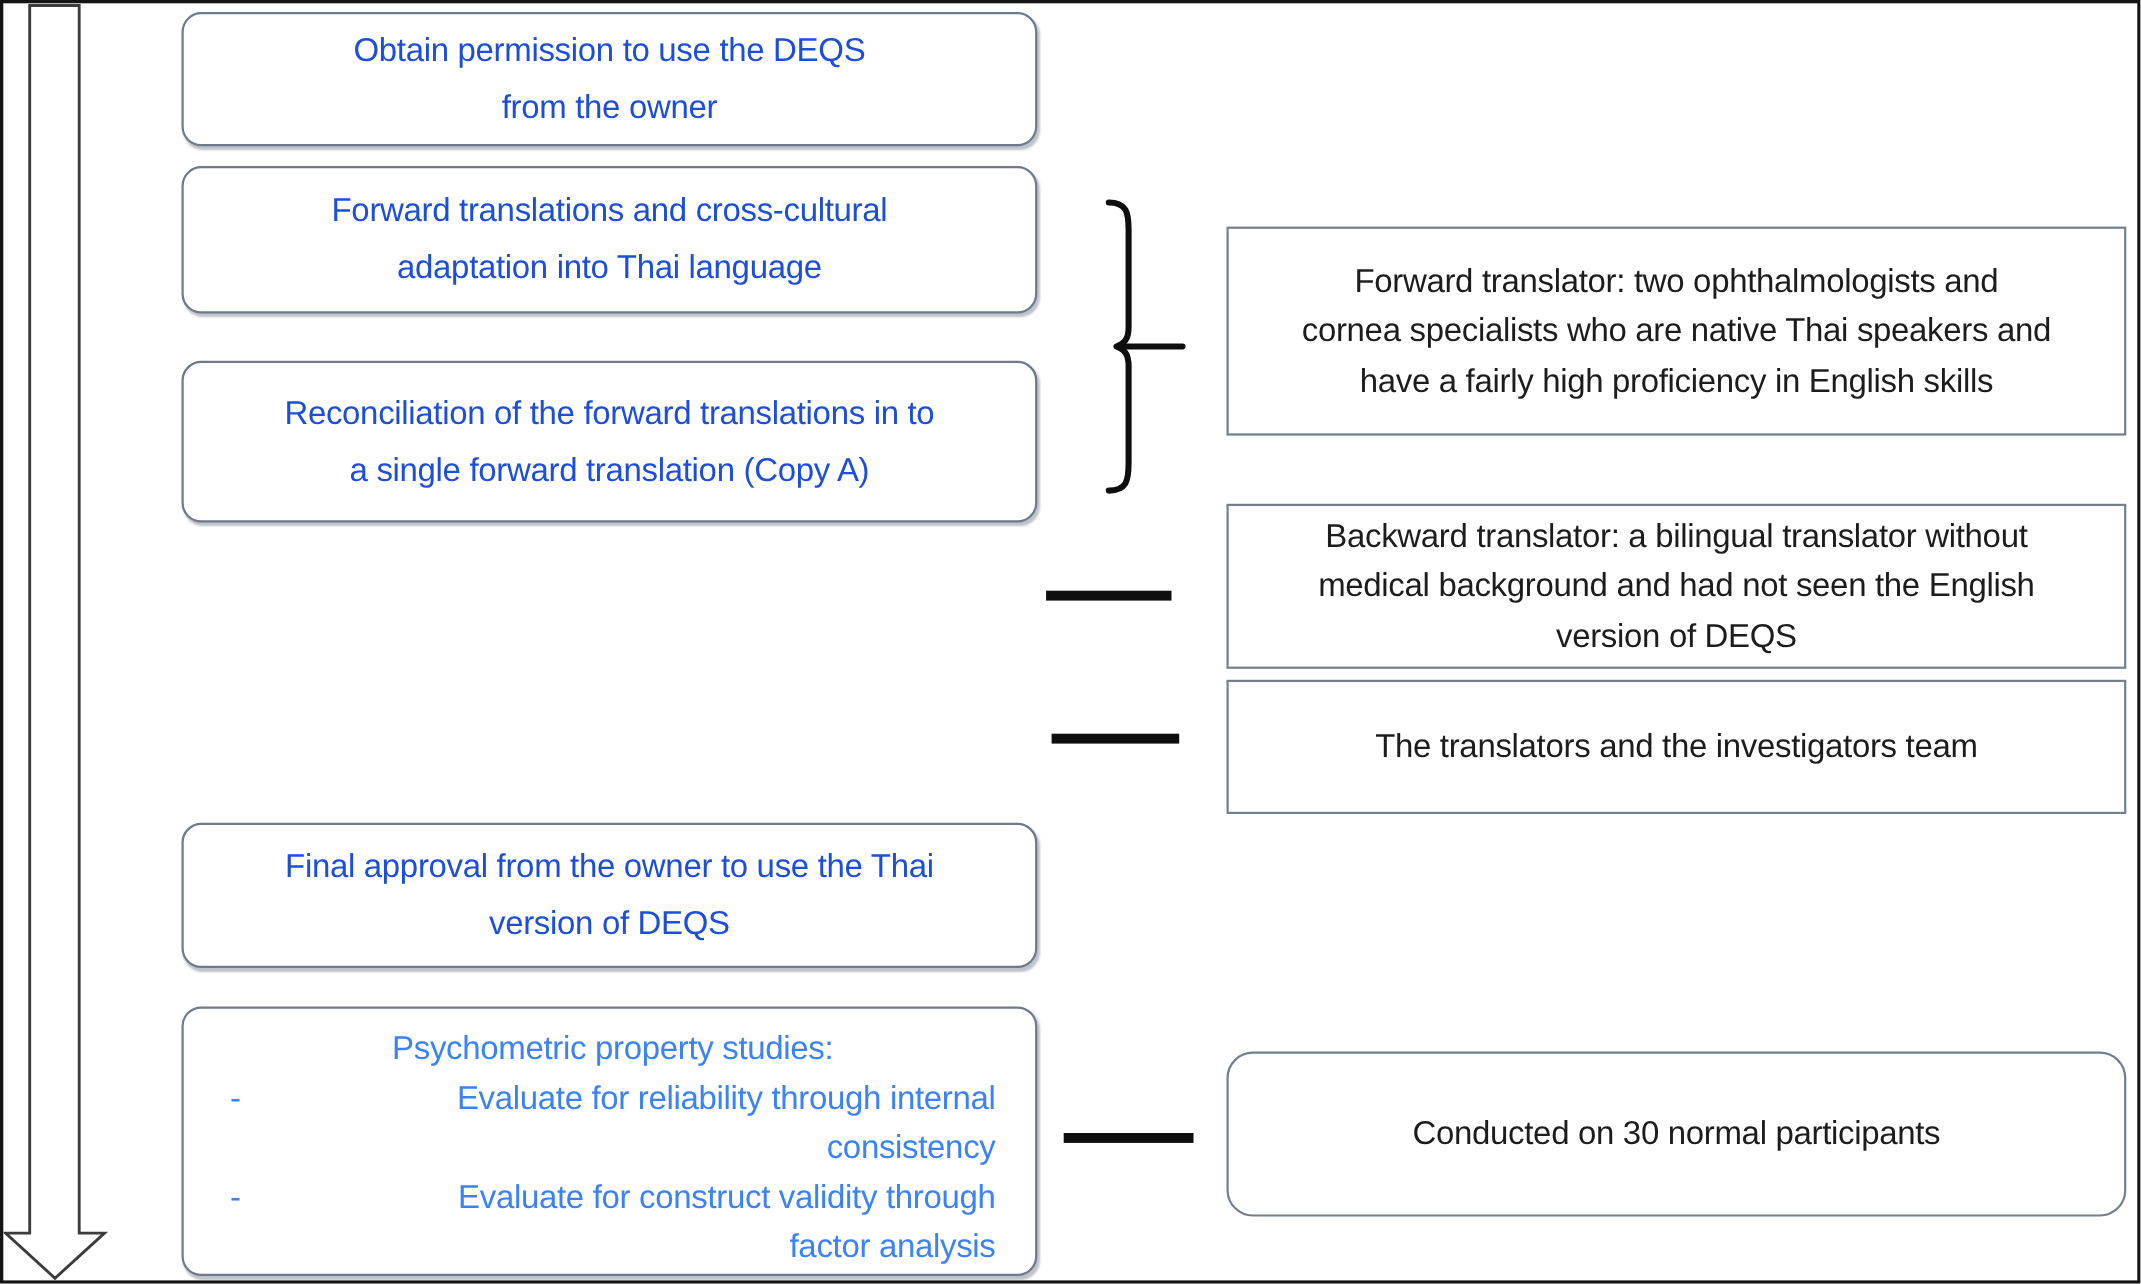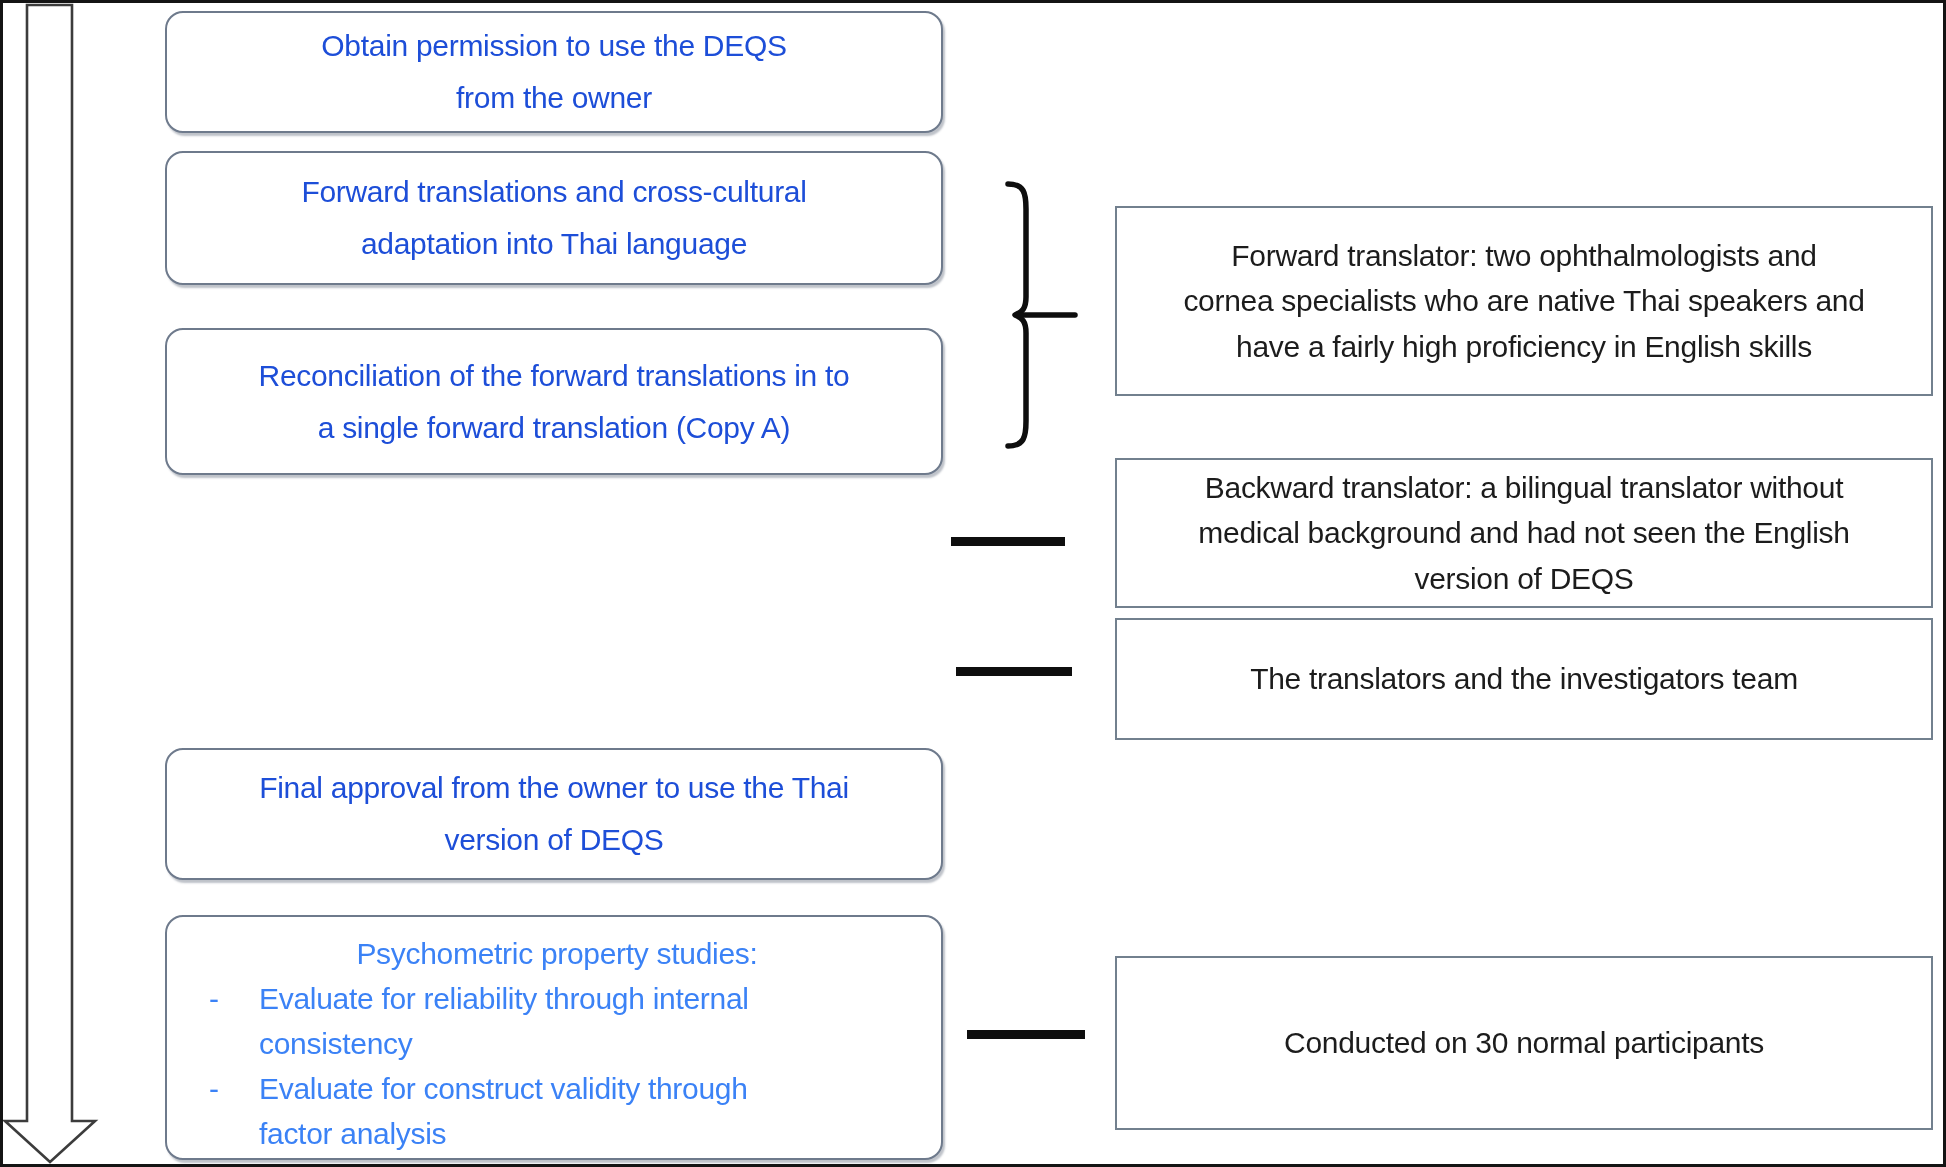--- a/index.html
+++ b/index.html
@@ -64,21 +64,21 @@
   .bullet-row {
     display: flex;
     align-items: flex-start;
   }
   .bullet-marker {
     flex: 0 0 50px;
     text-align: left;
   }
   .bullet-text {
     flex: 1;
-    text-align: left;
+    text-align: right;
     white-space: pre-line;
   }
   .rbox {
     position: absolute;
     left: 1112px;
     width: 818px;
     box-sizing: border-box;
     border: 2.5px solid #72808e;
     background: #ffffff;
     display: flex;
@@ -152,15 +152,15 @@
   <div class="rbox" style="top:203px; height:190px;">Forward translator: two ophthalmologists and
 cornea specialists who are native Thai speakers and
 have a fairly high proficiency in English skills</div>
 
   <div class="rbox" style="top:455px; height:150px;">Backward translator: a bilingual translator without
 medical background and had not seen the English
 version of DEQS</div>
 
   <div class="rbox" style="top:615px; height:122px;">The translators and the investigators team</div>
 
-  <div class="rbox" style="top:953px; height:174px;">Conducted on 30 normal participants</div>
+  <div class="rbox" style="top:953px; height:150px;border-radius:24px;">Conducted on 30 normal participants</div>
 
 </div>
 
 </body></html>

